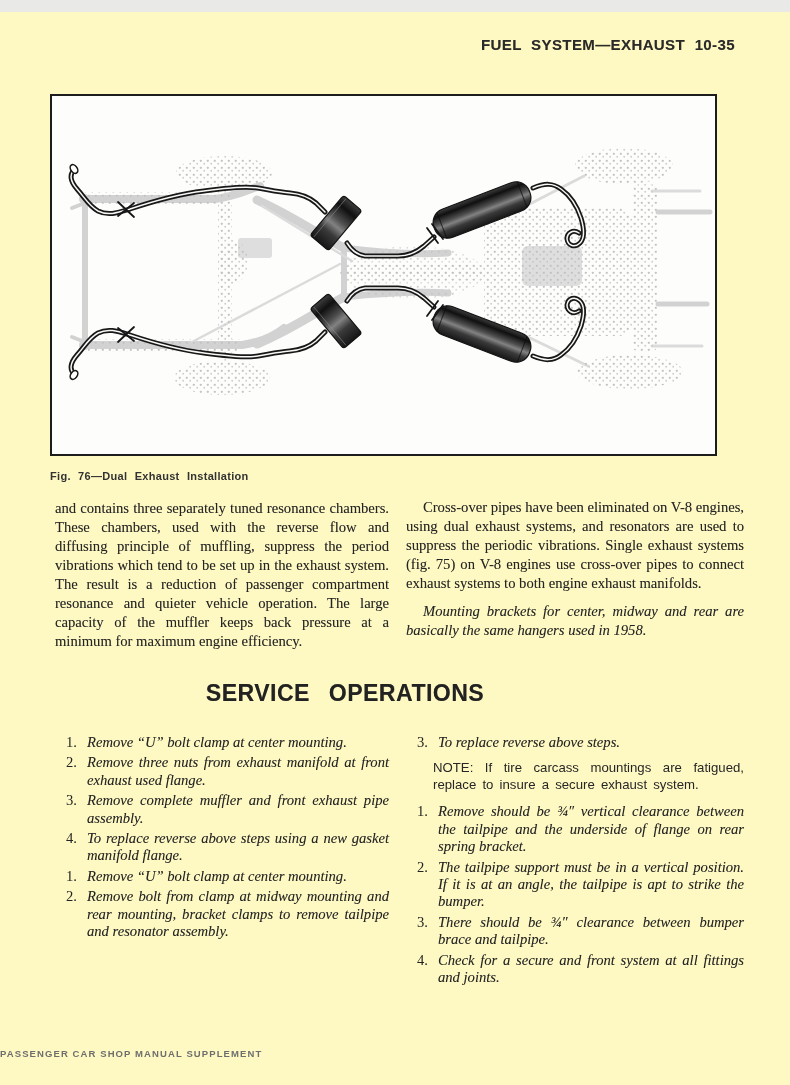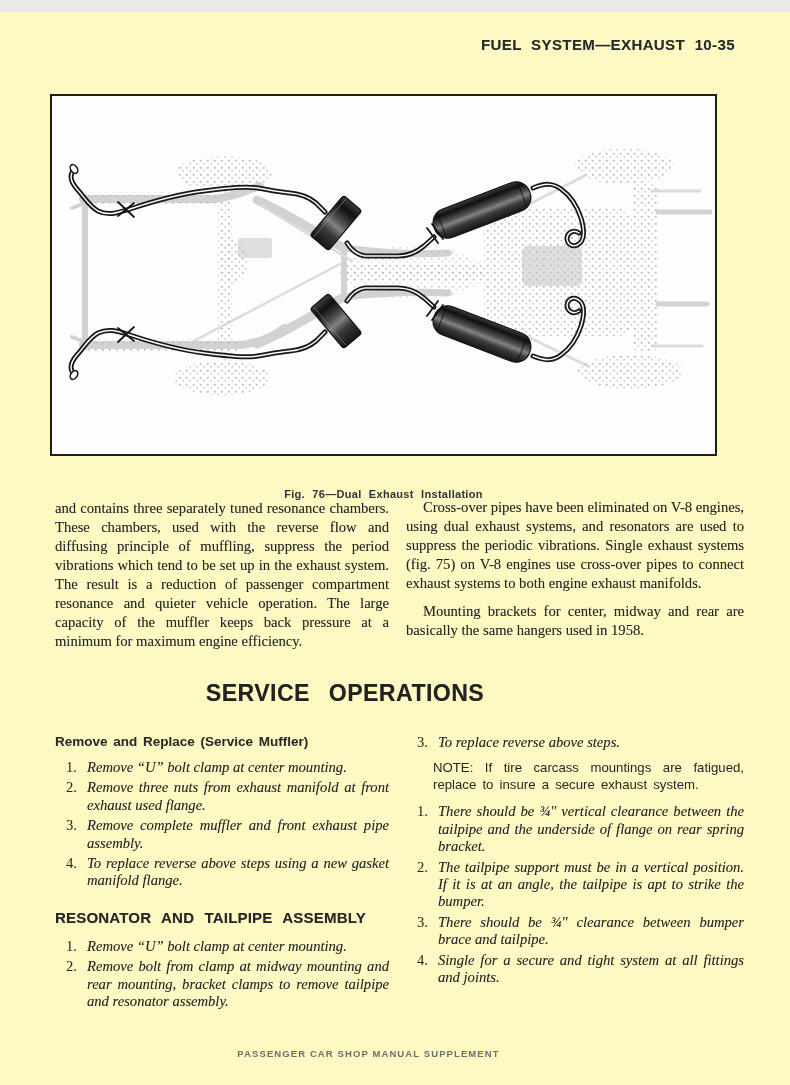--- a/index.html
+++ b/index.html
@@ -22,39 +22,38 @@
     text-shadow:.2px .2px .3px rgba(0,0,0,.3);
   }
   .figure-box{
     position:absolute;left:50px;top:82px;
     width:663px;height:358px;
     border:2px solid #1d1d1d;
     background:#fdfdfc;
   }
   .figure-box svg{display:block;width:100%;height:100%;}
   .figure-caption{
-    position:absolute;left:50px;top:476px;width:667px;
-    text-align:center;
+    position:absolute;left:50px;top:458px;width:667px;
     font-family:"Liberation Sans", sans-serif;
     font-weight:700;font-size:11px;
     word-spacing:4px;letter-spacing:.3px;
     color:#333;
   }
   .col{position:absolute;}
   .intro-left{left:55px;top:487px;width:334px;}
   .intro-right{left:406px;top:486px;width:338px;}
   .svc-left{left:55px;top:722px;width:334px;}
   .svc-right{left:406px;top:722px;width:338px;}
   p.body{
     margin:0;font-size:14.6px;line-height:19px;
     text-align:justify;
     text-shadow:.2px .2px .25px rgba(0,0,0,.25);
   }
   p.body.indent{text-indent:17px;}
-  p.body + p.body{margin-top:9px;}
+  p.body + p.body{margin-top:9px;font-style:italic;}
   .section-title{
     position:absolute;left:0;top:668px;width:690px;
     margin:0;text-align:center;
     font-family:"Liberation Sans", sans-serif;
     font-weight:700;font-size:23px;
     word-spacing:12px;letter-spacing:.5px;
     color:#222;
     text-shadow:.3px .3px .4px rgba(0,0,0,.35);
   }
   .sec-head{
@@ -79,21 +78,21 @@
   .note{
     margin:8px 0 10px 27px;
     font-family:"Liberation Sans", sans-serif;
     font-weight:400;font-size:13.2px;line-height:17px;
     word-spacing:2.5px;text-align:justify;
     color:#262626;
   }
   .points-intro{margin:0 0 6px 0;}
   .page-foot{
     position:absolute;top:1036px;left:0;right:53px;
-    text-align:center;
+    text-align:left;
     font-family:"Liberation Sans", sans-serif;
     font-weight:700;font-size:9.5px;
     letter-spacing:1.1px;
     color:#6e6e6e;
   }
 </style>
 </head>
 <body>
 
 <div class="page">
@@ -218,40 +217,38 @@
   </div>
 
   <div class="col intro-right">
     <p class="body indent">Cross-over pipes have been eliminated on V-8 engines, using dual exhaust systems, and resonators are used to suppress the periodic vibrations. Single exhaust systems (fig. 75) on V-8 engines use cross-over pipes to connect exhaust systems to both engine exhaust manifolds.</p>
     <p class="body indent">Mounting brackets for center, midway and rear are basically the same hangers used in 1958.</p>
   </div>
 
   <h1 class="section-title">SERVICE OPERATIONS</h1>
 
   <div class="col svc-left">
-    <h3 class="sub-head">Remove and Replace (Service Muffler)</h3>
 
     <div class="step">
       <span class="num">1.</span>
       <span class="txt">Remove “U” bolt clamp at center mounting.</span>
     </div>
     <div class="step">
       <span class="num">2.</span>
       <span class="txt">Remove three nuts from exhaust manifold at front exhaust used flange.</span>
     </div>
     <div class="step">
       <span class="num">3.</span>
       <span class="txt">Remove complete muffler and front exhaust pipe assembly.</span>
     </div>
     <div class="step">
       <span class="num">4.</span>
       <span class="txt">To replace reverse above steps using a new gasket manifold flange.</span>
     </div>
 
-    <h2 class="sec-head sec-gap">RESONATOR AND TAILPIPE ASSEMBLY</h2>
 
     <div class="step">
       <span class="num">1.</span>
       <span class="txt">Remove “U” bolt clamp at center mounting.</span>
     </div>
     <div class="step">
       <span class="num">2.</span>
       <span class="txt">Remove bolt from clamp at midway mounting and rear mounting, bracket clamps to remove tailpipe and resonator assembly.</span>
     </div>
   </div>
@@ -260,31 +257,31 @@
     <div class="step">
       <span class="num">3.</span>
       <span class="txt">To replace reverse above steps.</span>
     </div>
 
     <p class="note">NOTE: If tire carcass mountings are fatigued, replace to insure a secure exhaust system.</p>
 
 
     <div class="step">
       <span class="num">1.</span>
-      <span class="txt">There should be ¾″ vertical clearance between the tailpipe and the underside of flange on rear spring bracket.</span>
+      <span class="txt">Remove should be ¾″ vertical clearance between the tailpipe and the underside of flange on rear spring bracket.</span>
     </div>
     <div class="step">
       <span class="num">2.</span>
       <span class="txt">The tailpipe support must be in a vertical position. If it is at an angle, the tailpipe is apt to strike the bumper.</span>
     </div>
     <div class="step">
       <span class="num">3.</span>
       <span class="txt">There should be ¾″ clearance between bumper brace and tailpipe.</span>
     </div>
     <div class="step">
       <span class="num">4.</span>
-      <span class="txt">Single for a secure and tight system at all fittings and joints.</span>
+      <span class="txt">Check for a secure and front system at all fittings and joints.</span>
     </div>
   </div>
 
   <div class="page-foot">PASSENGER CAR SHOP MANUAL SUPPLEMENT</div>
 
 </div>
 
 </body></html>

